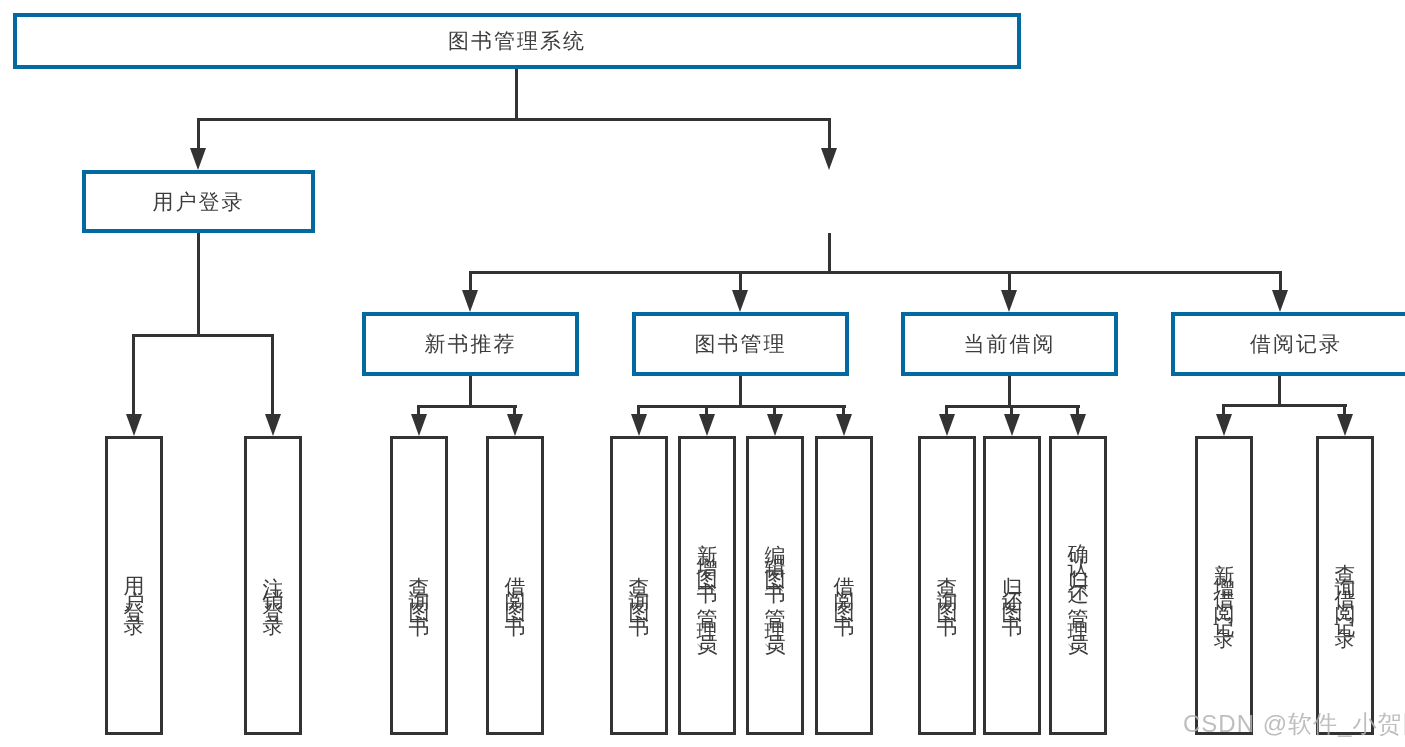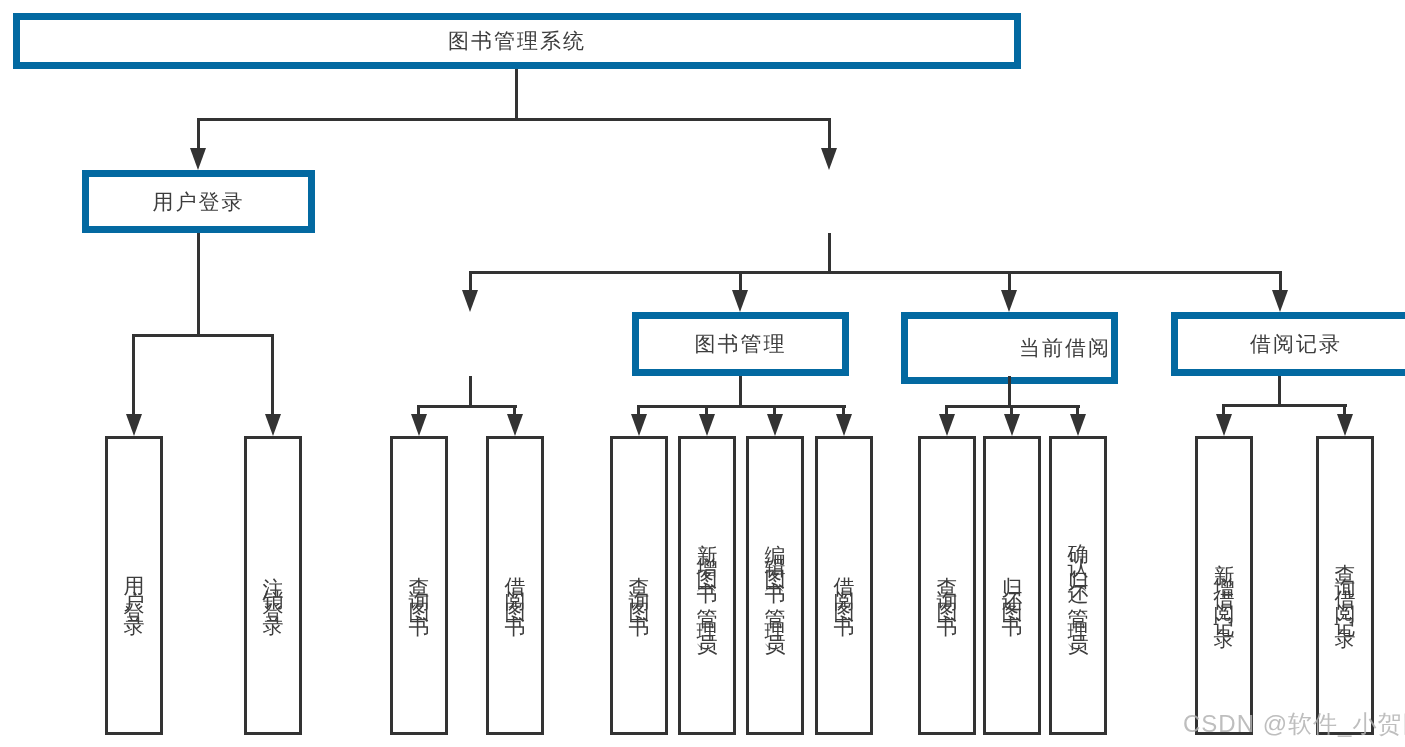--- a/index.html
+++ b/index.html
@@ -8,21 +8,21 @@
     width: 1405px;
     height: 747px;
     background: #ffffff;
     font-family: "Liberation Sans", "DejaVu Sans", sans-serif;
     color: #3d3d3d;
     overflow: hidden;
   }
   .node {
     position: absolute;
     box-sizing: border-box;
-    border: 7px solid #0369a1;
+    border: 4px solid #0369a1;
     background: #ffffff;
     display: flex;
     align-items: center;
     justify-content: center;
     font-size: 21px;
     letter-spacing: 2px;
     color: #3d3d3d;
   }
   .leaf {
     position: absolute;
@@ -96,24 +96,27 @@
   <div class="hline" style="left:469px; top:271px; width:812px;"></div>
   <div class="vline" style="left:469px; top:271px; height:22px;"></div>
   <div class="arrow" style="left:462px; top:290px;"></div>
   <div class="vline" style="left:739px; top:271px; height:22px;"></div>
   <div class="arrow" style="left:732px; top:290px;"></div>
   <div class="vline" style="left:1008px; top:271px; height:22px;"></div>
   <div class="arrow" style="left:1001px; top:290px;"></div>
   <div class="vline" style="left:1279px; top:271px; height:22px;"></div>
   <div class="arrow" style="left:1272px; top:290px;"></div>
 
+  <div class="node" style="left:362px; top:312px; width:217px; height:64px;">
+    <span>新书推荐</span>
+  </div>
   <div class="node" style="left:632px; top:312px; width:217px; height:64px;">
     <span>图书管理</span>
   </div>
-  <div class="node" style="left:901px; top:312px; width:217px; height:72px;justify-content:flex-end;">
+  <div class="node" style="left:901px; top:312px; width:217px; height:64px;">
     <span>当前借阅</span>
   </div>
   <div class="node" style="left:1171px; top:312px; width:250px; height:64px;">
     <span>借阅记录</span>
   </div>
 
   <div class="vline" style="left:469px; top:376px; height:31px;"></div>
   <div class="hline" style="left:417px; top:405px; width:100px;"></div>
   <div class="vline" style="left:417px; top:405px; height:13px;"></div>
   <div class="arrow" style="left:411px; top:414px;"></div>

